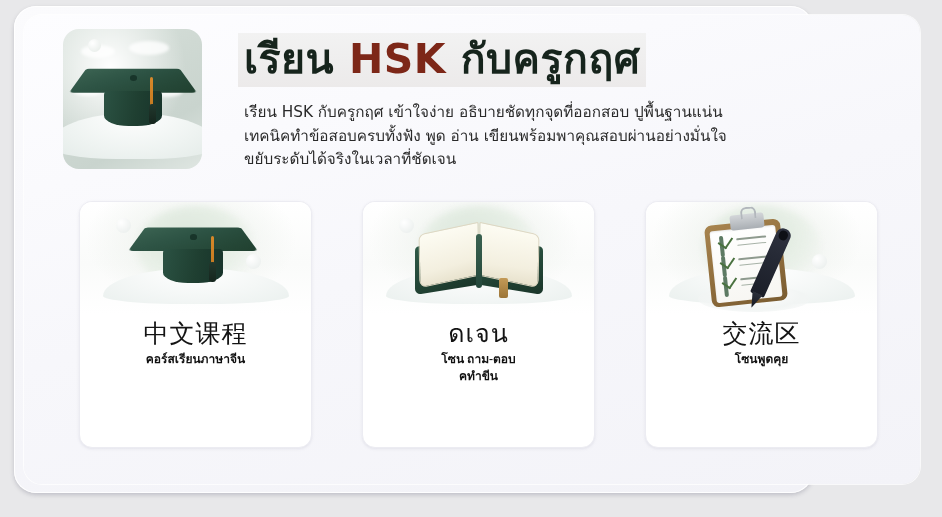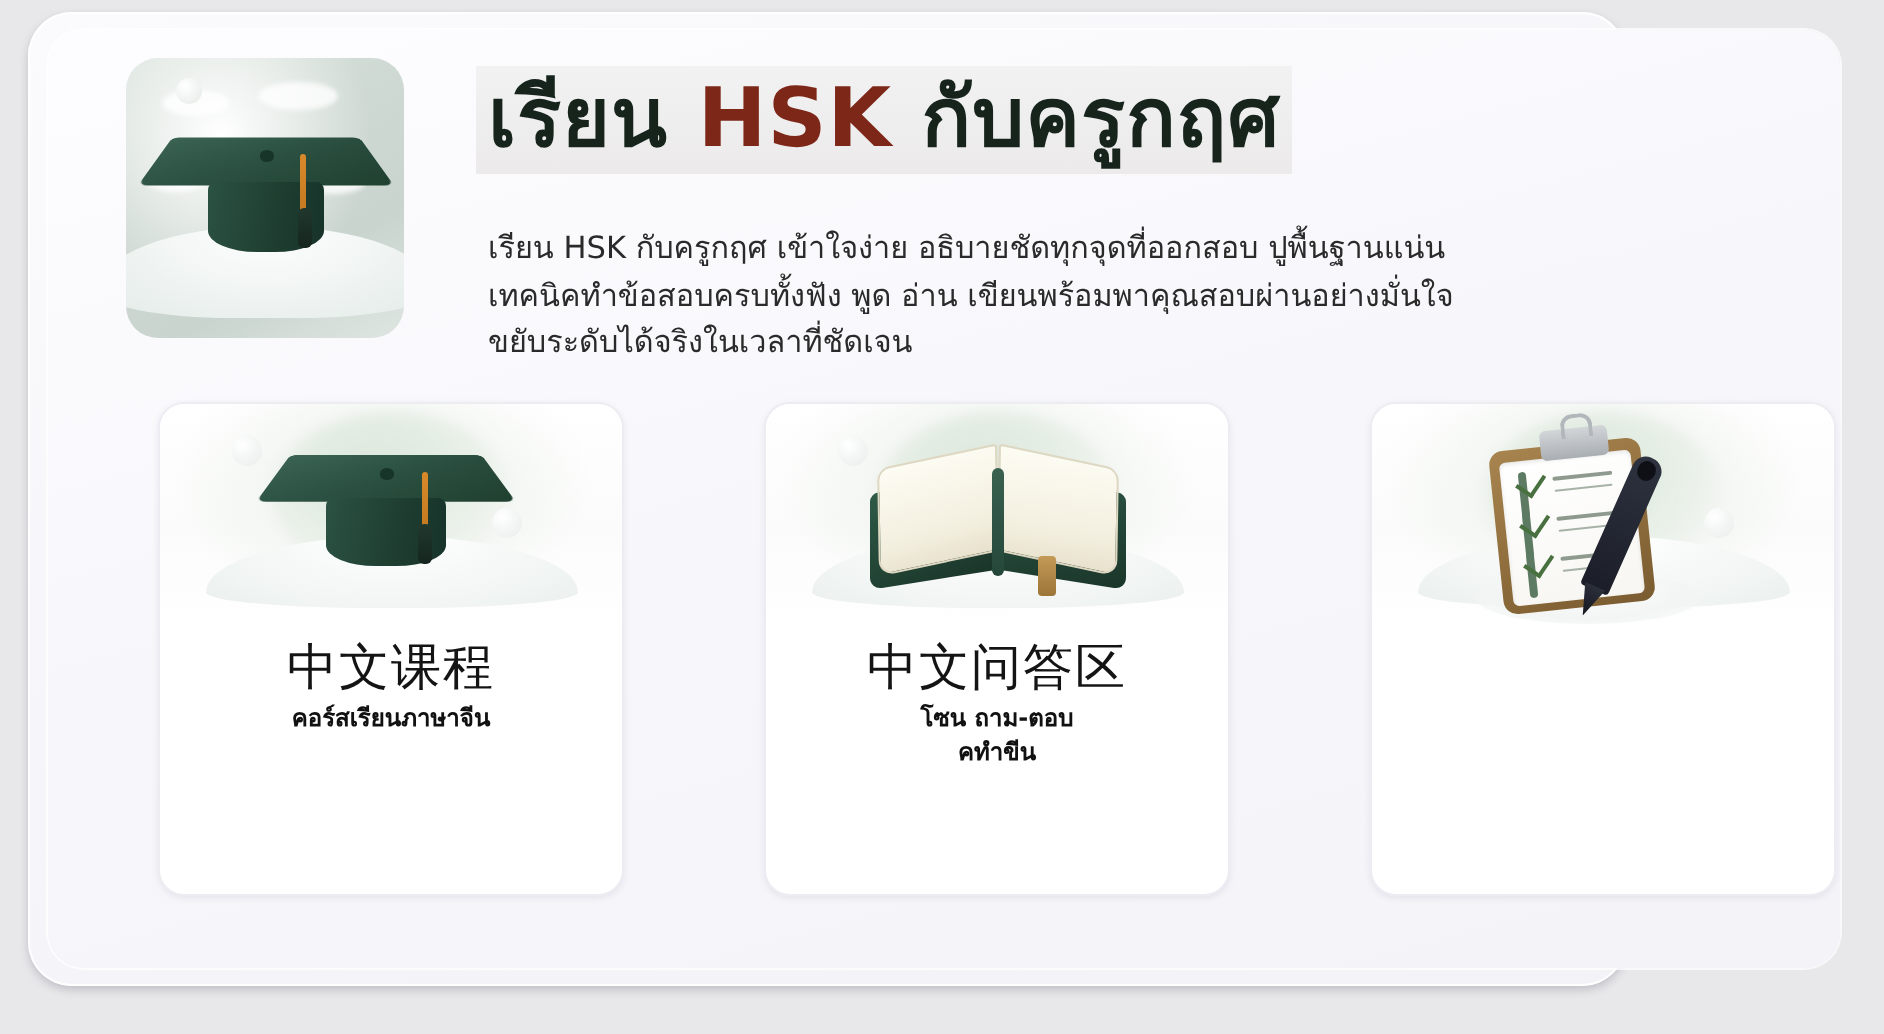--- a/index.html
+++ b/index.html
@@ -146,39 +146,40 @@
     background: linear-gradient(180deg, #f2f2f2 0%, #eceaea 100%);
     font-size: 41px;
     line-height: 1.18;
     font-weight: bold;
     letter-spacing: 0.5px;
     color: #16241c;
     white-space: nowrap;
   }
   #page-title .accent { color: #7d2718; }
   #title-desc {
-    margin: 26px 0 0 6px;
+    margin: 14px 0 0 6px;
     width: 565px;
     font-size: 15.3px;
     line-height: 1.52;
     color: #2a2a2a;
     white-space: pre-line;
   }
 
   
   #cards-row {
     position: absolute;
     left: 0px;
     top: 186px;
     width: 896px;
     height: 262px;
     display: flex;
-    gap: 70px;
+    gap: 50px;
     padding-left: 55px;
     box-sizing: border-box;
+    font-family: Liberation Serif, serif;
   }
   .card {
     position: relative;
     width: 231px;
     height: 245px;
     background: #ffffff;
     border: 1px solid #ececf2;
     border-radius: 13px;
     box-shadow: 0 1px 3px rgba(120,120,150,0.14);
     overflow: hidden;
@@ -437,21 +438,21 @@
           <span class="book">
             <span class="cover-l"></span>
             <span class="cover-r"></span>
             <span class="page-l"></span>
             <span class="page-r"></span>
             <span class="spine"></span>
             <span class="bookmark"></span>
           </span>
         </div>
         <div class="card-body">
-          <div class="cn-title">中文问答区</div>
+          <div class="cn-title">ดเจน</div>
           <div class="th-title">โซน ถาม-ตอบ
 คทำขีน</div>
         </div>
       </div>
 
       <div class="card">
         <div class="card-media">
           <span class="blob"></span>
           <span class="pebble pb-b"></span>
           <span class="mound"></span>
@@ -468,17 +469,21 @@
               <span class="check"></span>
               <span class="lines"></span>
             </span>
             <span class="row r3">
               <span class="check"></span>
               <span class="lines"></span>
             </span>
             <span class="pen"></span>
           </span>
         </div>
+        <div class="card-body">
+          <div class="cn-title">交流区</div>
+          <div class="th-title">โซนพูดคุย</div>
+        </div>
       </div>
 
     </div>
   </div>
 </div>
 
 </body></html>

